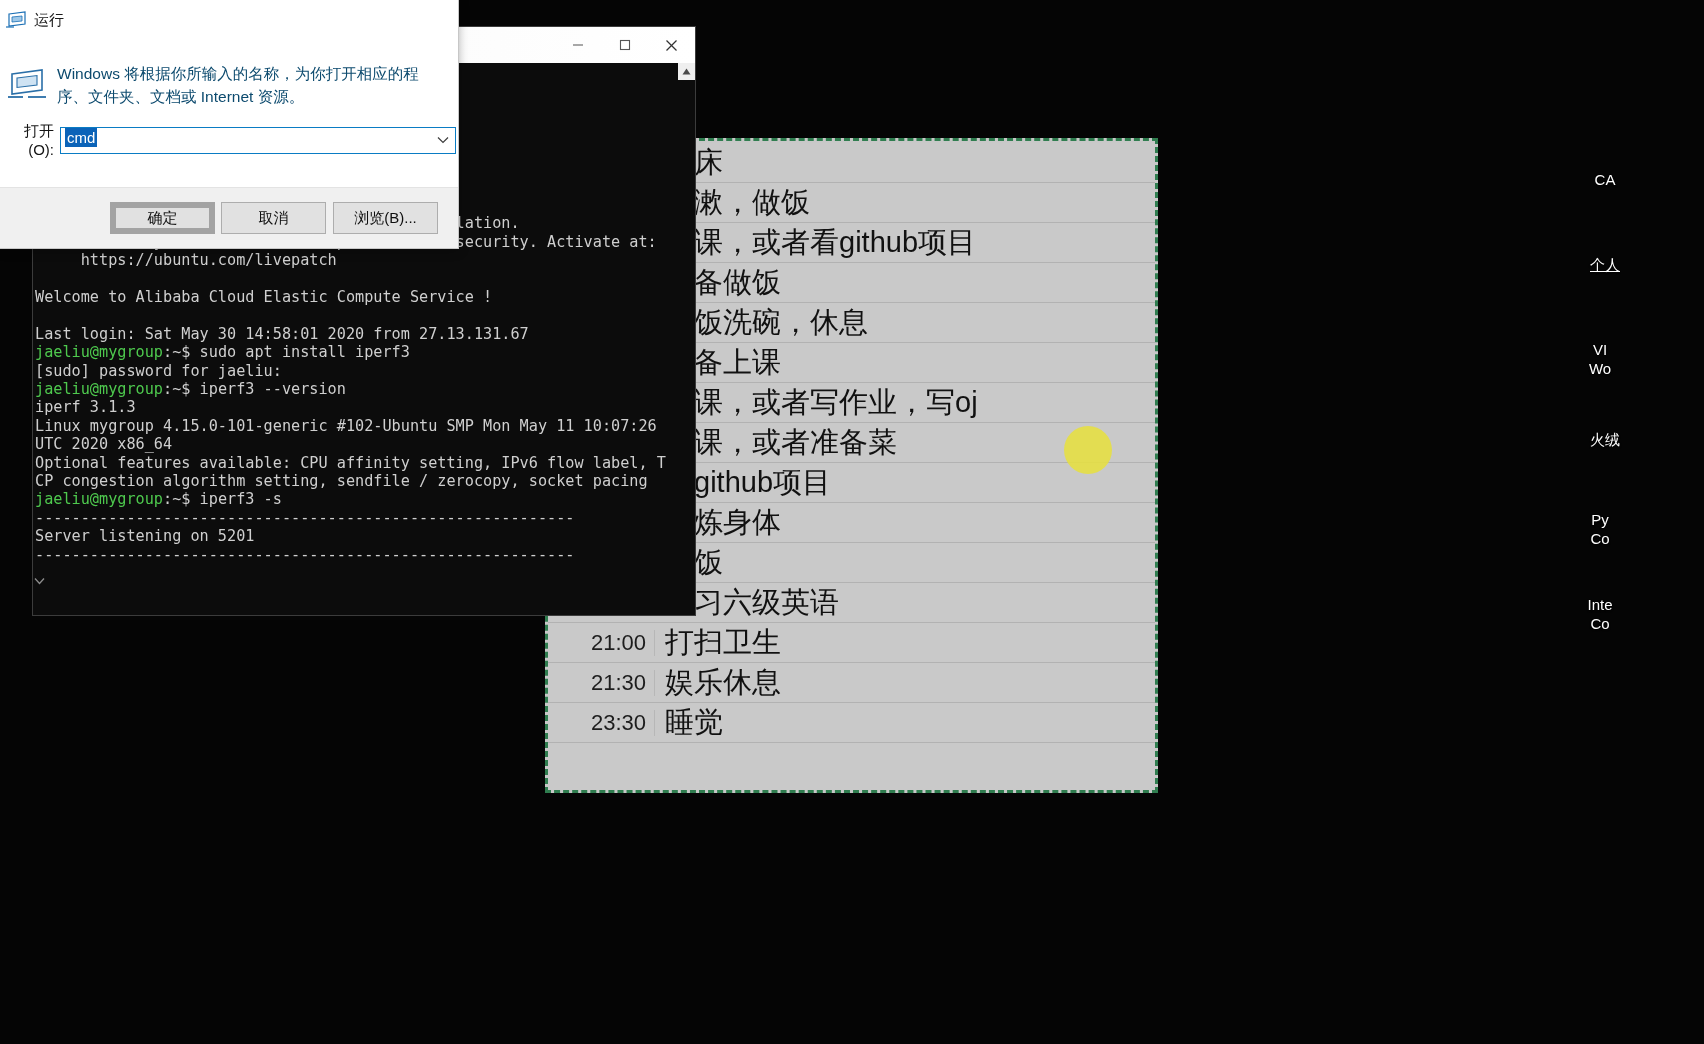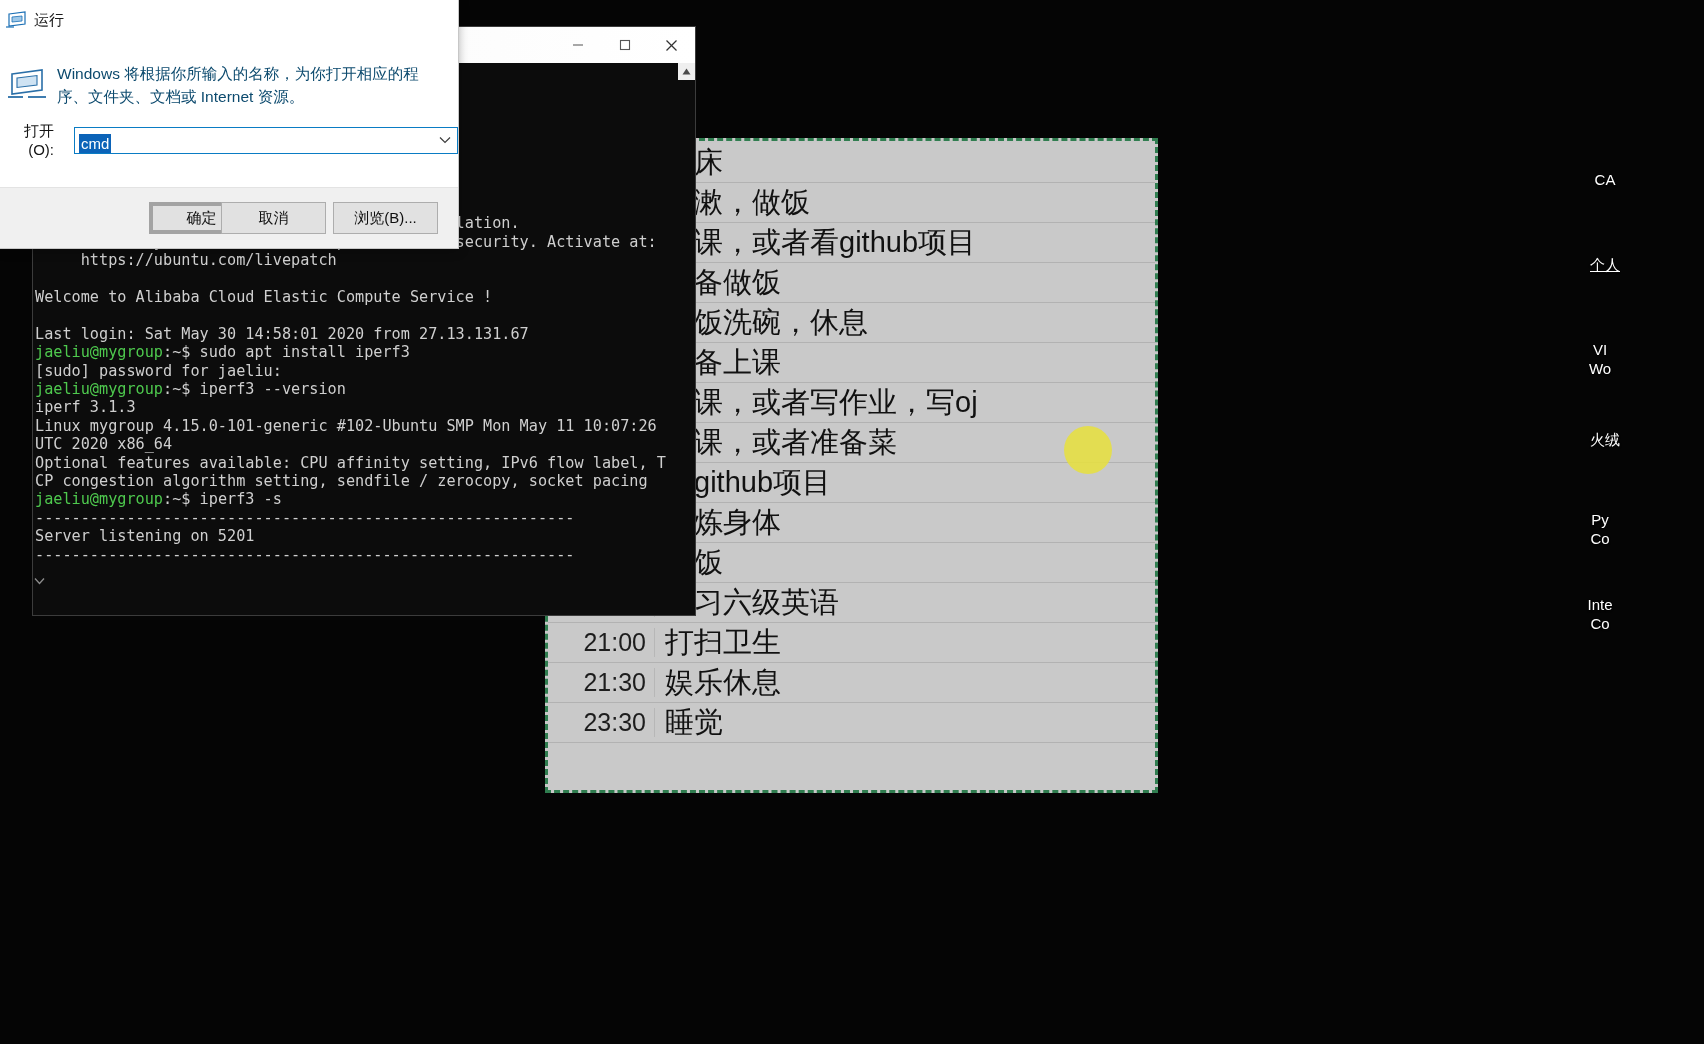--- a/index.html
+++ b/index.html
@@ -31,21 +31,21 @@
     position:absolute;left:0;top:2px;right:0;bottom:0;
     background:#c9c9c9;
   }
   .sched-row{
     height:40px;display:flex;align-items:center;
     border-bottom:1px solid #b2b2b2;
     box-sizing:border-box;
   }
   .sched-time{
     width:107px;text-align:right;padding-right:8px;
-    font-size:25px;color:#1d1d1d;
+    font-size:22px;color:#1d1d1d;
     font-family:"Liberation Sans","DejaVu Sans",sans-serif;
     border-right:1px solid #b7b7b7;
     box-sizing:border-box;
     white-space:nowrap;
   }
   .sched-task{
     padding-left:10px;font-size:29px;color:#111111;white-space:nowrap;
   }
 
   
@@ -117,43 +117,43 @@
     position:absolute;left:8px;top:68px;width:38px;height:32px;
   }
   #rundlg-openrow{
     position:absolute;left:0;top:125px;width:100%;height:30px;
     display:flex;align-items:center;
   }
   #rundlg-openlabel{
     width:54px;text-align:right;font-size:15px;color:#141414;flex:none;
   }
   #rundlg-combo{
-    margin-left:20px;width:396px;height:27px;position:relative;
+    margin-left:6px;width:396px;height:27px;position:relative;
     border:1px solid #0a7cc4;background:#ffffff;box-sizing:border-box;
-    display:flex;align-items:flex-end;
+    display:flex;align-items:flex-start;
   }
   #rundlg-value{
     margin-left:4px;background:#0b63b8;color:#ffffff;font-size:15px;
     padding:1px 2px;
   }
   #rundlg-caret{
     position:absolute;right:6px;top:6px;color:#3d3d3d;font-size:12px;
     line-height:12px;
   }
   #rundlg-footer{
     position:absolute;left:0;bottom:0;width:100%;height:60px;
     background:#f0f0f0;border-top:1px solid #e3e3e3;
   }
   .dlg-btn{
     position:absolute;top:14px;height:32px;width:105px;
     background:#e1e1e1;border:1px solid #adadad;box-sizing:border-box;
     font-size:15px;color:#0f0f0f;display:flex;align-items:center;
     justify-content:center;
   }
-  .dlg-btn.primary{border:4px solid #a3a3a3;margin-left:39px;}
+  .dlg-btn.primary{border:6px solid #a3a3a3;}
   #btn-ok{left:110px;}
   #btn-cancel{left:221px;}
   #btn-browse{left:333px;}
 
   
   #cursor-halo{
     position:absolute;left:1064px;top:426px;width:48px;height:48px;
     border-radius:50%;background:#e8e13c;opacity:.85;
   }
   #cursor-arrow{

